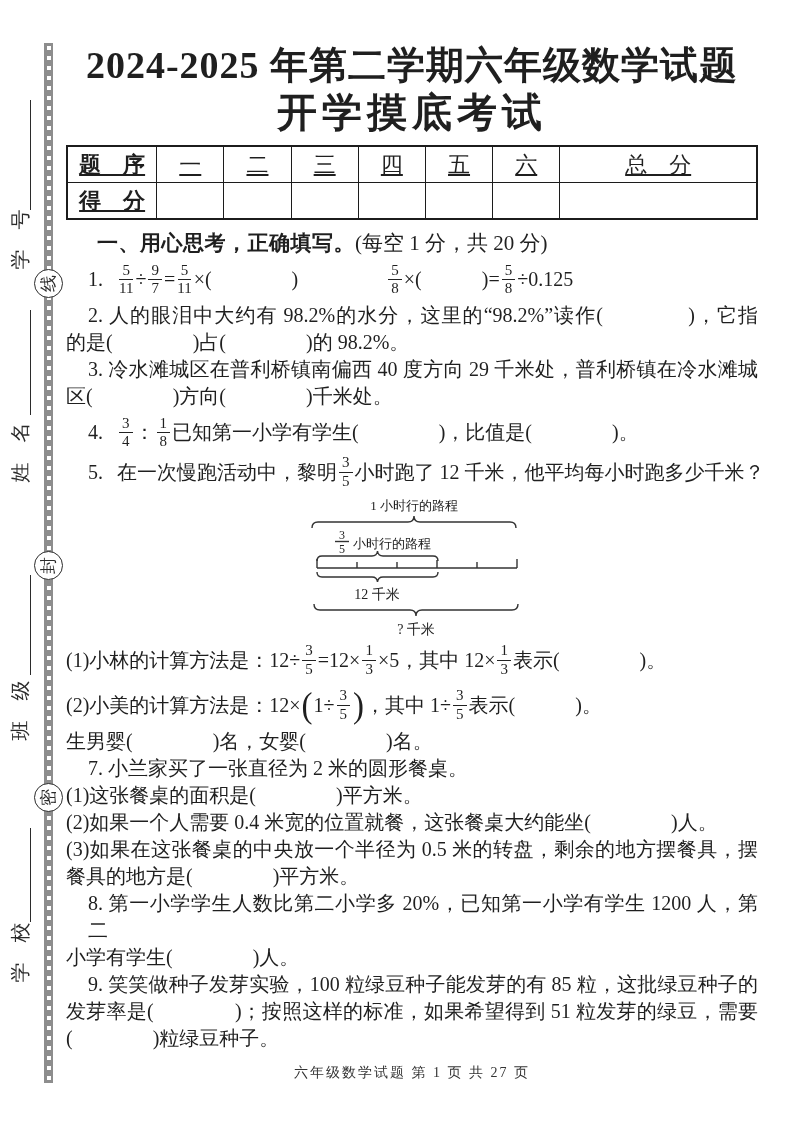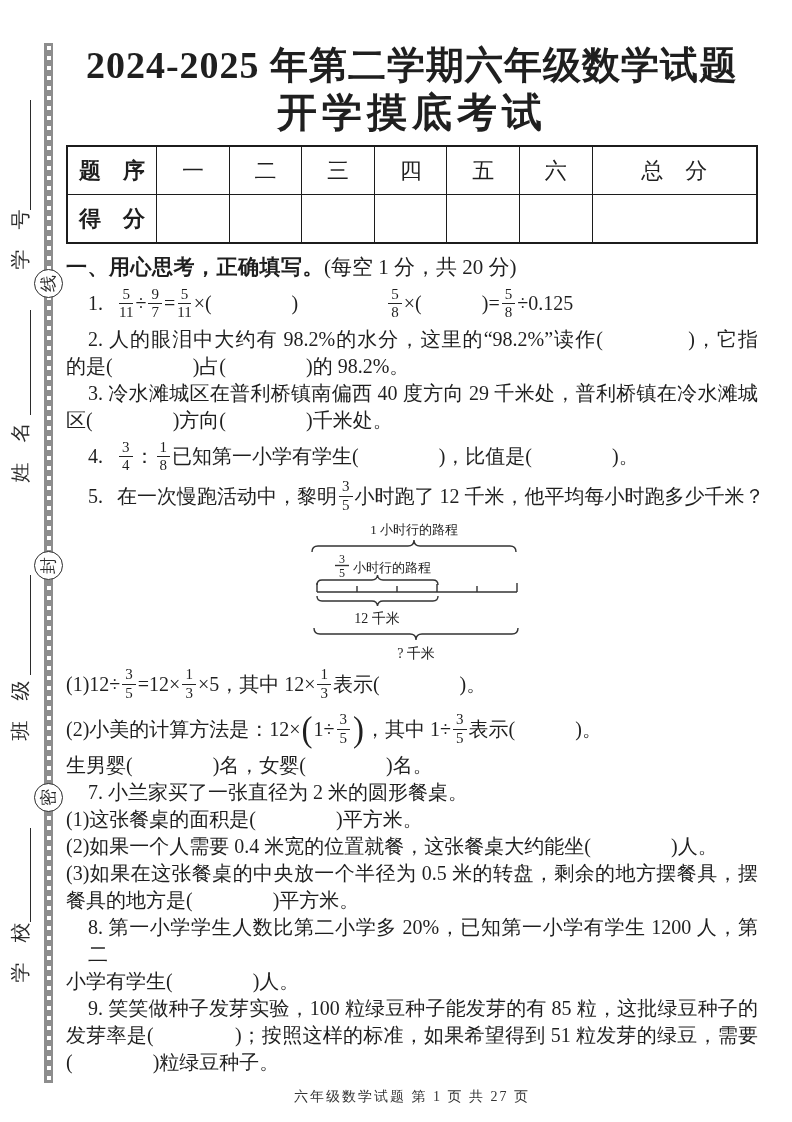--- a/index.html
+++ b/index.html
@@ -17,25 +17,25 @@
         background:#fff;display:flex;align-items:center;justify-content:center;z-index:2;}
   .stamp span{display:block;transform:rotate(-90deg);font-size:17px;color:#2b2b2b;}
 
   
   .content{position:absolute;left:66px;top:0;width:692px;}
   .title1{margin:42px 0 0;font-size:38px;font-weight:bold;text-align:center;letter-spacing:1px;line-height:1.22;}
   .title2{margin:2px 0 0;font-size:40px;font-weight:bold;text-align:center;letter-spacing:5px;line-height:1.15;}
   .meta{margin:6px 0 0;font-size:21px;text-align:center;}
 
   table.score{width:100%;border-collapse:collapse;margin-top:9px;border:2.5px solid #1c1c1c;}
-  table.score td{border:1.6px solid #1c1c1c;height:35px;text-align:center;font-size:22px;padding:6px;}
+  table.score td{border:1.6px solid #1c1c1c;height:35px;text-align:center;font-size:22px;padding:0;text-decoration:underline;}
   table.score td.lbl{width:13%;font-weight:600;}
 
   .sec-head{margin-top:9px;font-size:21px;line-height:28px;}
-  .sec-head b{font-family:"Liberation Sans","DejaVu Sans",sans-serif;font-weight:bold;letter-spacing:.5px;}
+  .sec-head b{font-family:"Liberation Sans","DejaVu Sans",sans-serif;font-weight:bold;letter-spacing:.5px;margin-left:31px;}
 
   .line{font-size:20px;line-height:27px;}
   .qnum{padding-left:22px;}
   .j{text-align:justify;text-align-last:justify;}
   .tall{display:flex;align-items:center;min-height:45px;}
   .tok{white-space:pre;}
   .frac{display:inline-flex;flex-direction:column;align-items:center;vertical-align:middle;
         line-height:1.05;font-size:15px;margin:0 2px;}
   .frac .fn{border-bottom:1.3px solid #222;padding:0 3px 1px;}
   .frac .fd{padding-top:1px;}
@@ -194,20 +194,21 @@
           <text x="80" y="57" text-anchor="middle" font-size="12">5</text>
           <text x="91" y="52" text-anchor="start">小时行的路程</text>
           <text x="115" y="103" text-anchor="middle" font-size="14">12 千米</text>
           <text x="154" y="138" text-anchor="middle" font-size="14">? 千米</text>
         </g>
       </svg>
     </div>
 
     <div class="line tall">
       <span class="tok">(1)</span>
+      <span class="tok">小林的计算方法是：</span>
       <span class="tok">12÷</span>
       <span class="frac">
           <span class="fn">3</span>
           <span class="fd">5</span>
         </span>
       <span class="tok">=12×</span>
       <span class="frac">
           <span class="fn">1</span>
           <span class="fd">3</span>
         </span>

